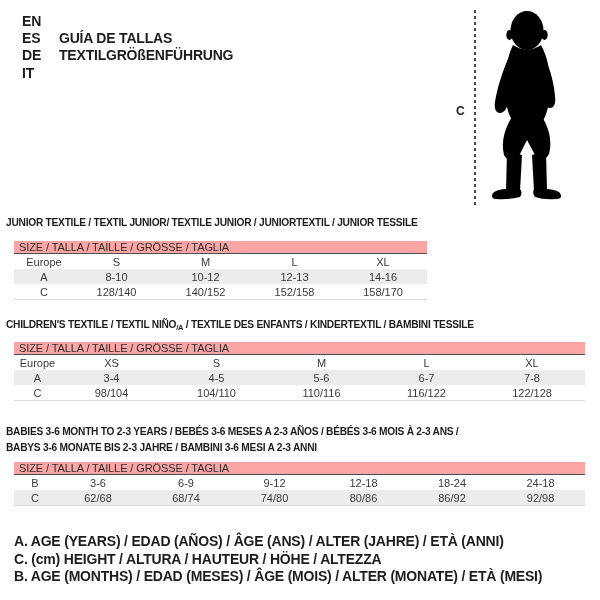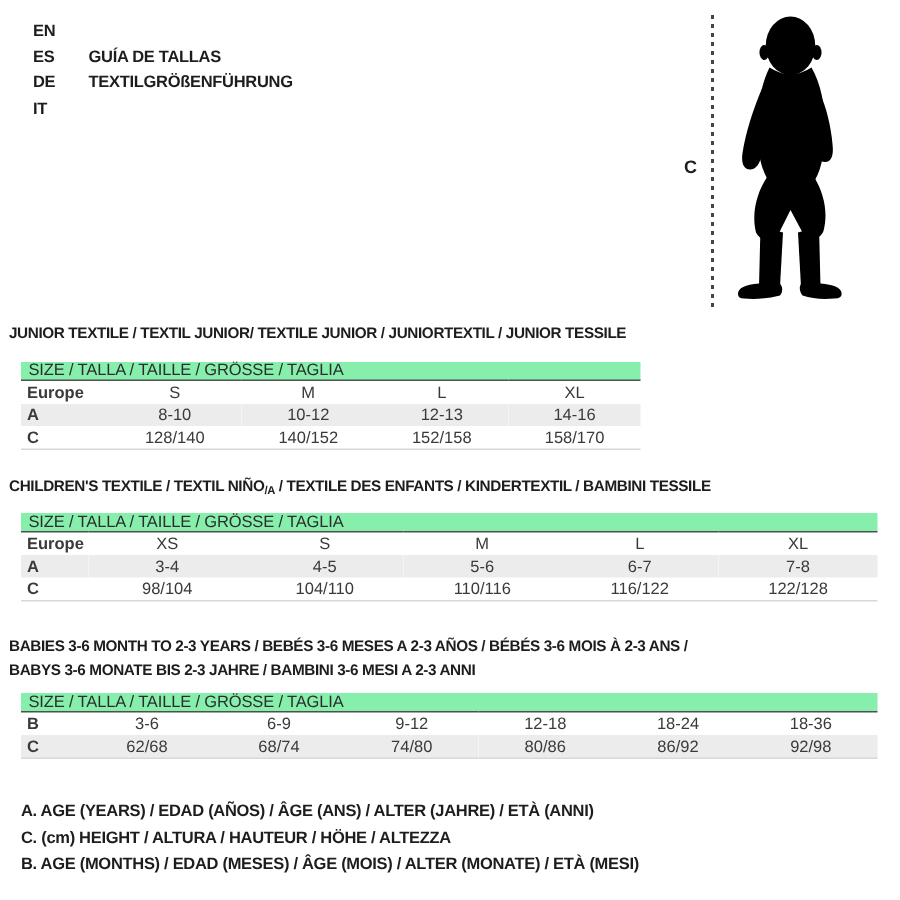--- a/index.html
+++ b/index.html
@@ -4,51 +4,51 @@
 <style>
   html,body{margin:0;padding:0;}
   body{
     width:600px;height:600px;position:relative;overflow:hidden;
     background:#ffffff;
     font-family:"Liberation Sans", sans-serif;
     -webkit-font-smoothing:antialiased;
   }
   
   .lang-block{position:absolute;left:22px;top:13px;}
-  .lang-row{display:flex;line-height:17.2px;font-weight:bold;font-size:11px;color:#1d1d1b;letter-spacing:-0.2px;}
+  .lang-row{display:flex;line-height:17.2px;font-weight:bold;font-size:14px;color:#1d1d1b;letter-spacing:-0.2px;}
   .lang-code{width:37px;flex:0 0 37px;}
   
   .measure-line{
     position:absolute;left:474px;top:10px;width:2px;height:197px;
     background:repeating-linear-gradient(180deg,#454545 0 3px,transparent 3px 6px);
   }
   .measure-label{position:absolute;left:456px;top:104px;font-weight:bold;font-size:12px;color:#1d1d1b;}
   .figure-svg{position:absolute;left:482px;top:9px;}
   
   .sec-title{position:absolute;left:6px;font-weight:bold;font-size:10.2px;color:#1d1d1b;letter-spacing:-0.25px;white-space:nowrap;}
   #junior-title{top:217px;}
   #children-title{top:319px;}
   #babies-title{top:424px;line-height:15.5px;white-space:normal;width:480px;}
   .title-sub{font-size:7.5px;vertical-align:-2px;}
   
   table.size-table{position:absolute;border-collapse:collapse;table-layout:fixed;font-size:11px;color:#3a3a3a;}
   #junior-table{left:14px;top:241px;width:413px;}
   #children-table{left:14px;top:342px;width:571px;}
   #babies-table{left:14px;top:462px;width:571px;}
   .size-table td{padding:0 2px;height:15px;text-align:center;overflow:hidden;white-space:nowrap;}
-  .size-table td.lbl{text-align:left;padding-left:4px;font-weight:bold;}
+  .size-table td.lbl{text-align:center;padding-left:4px;}
   .size-table tr.size-head td{
-    background:#86efac;border-bottom:1px solid #4f4f4f;
+    background:#fca5a5;border-bottom:1px solid #4f4f4f;
     text-align:left;padding-left:5px;height:12px;color:#2d2d2d;letter-spacing:-0.1px;
   }
   .size-table tr.shaded td{background:#ececec;}
   .size-table tr.last td{border-bottom:1px solid #d8d8d8;}
   
   .legend{position:absolute;left:14px;top:533px;}
-  .legend-line{font-weight:bold;font-size:11px;line-height:17.6px;color:#1d1d1b;letter-spacing:-0.2px;white-space:nowrap;}
+  .legend-line{font-weight:bold;font-size:14px;line-height:17.6px;color:#1d1d1b;letter-spacing:-0.2px;white-space:nowrap;}
 </style>
 </head>
 <body>
 
 <div class="lang-block">
   <div class="lang-row">
     <span class="lang-code">EN</span>
   </div>
   <div class="lang-row">
     <span class="lang-code">ES</span>
@@ -177,21 +177,21 @@
       <tr class="size-head">
     <td colspan="7">SIZE / TALLA / TAILLE / GRÖSSE / TAGLIA</td>
   </tr>
   <tr>
     <td class="lbl">B</td>
     <td>3-6</td>
     <td>6-9</td>
     <td>9-12</td>
     <td>12-18</td>
     <td>18-24</td>
-    <td>18-36</td>
+    <td>24-18</td>
   </tr>
   <tr class="shaded last">
     <td class="lbl">C</td>
     <td>62/68</td>
     <td>68/74</td>
     <td>74/80</td>
     <td>80/86</td>
     <td>86/92</td>
     <td>92/98</td>
   </tr>

